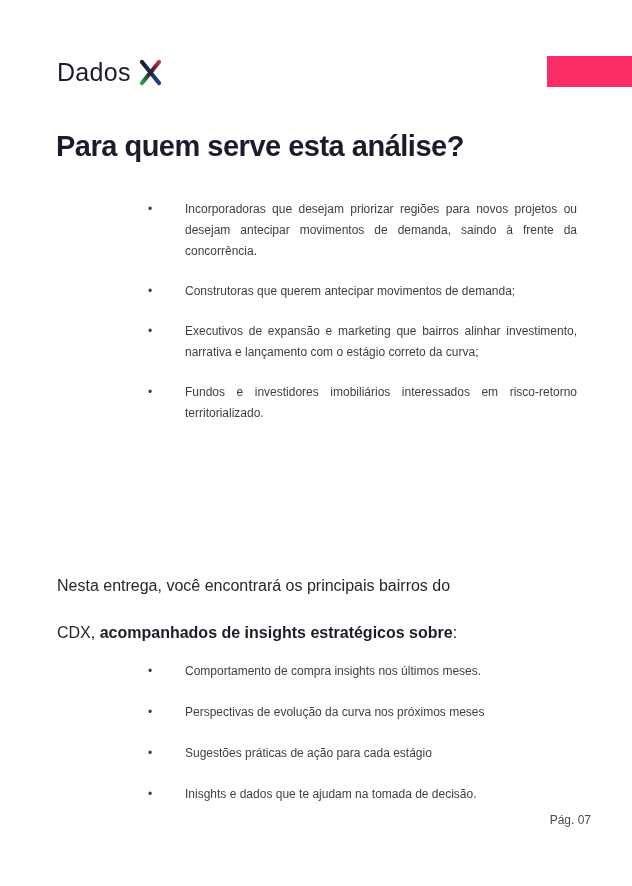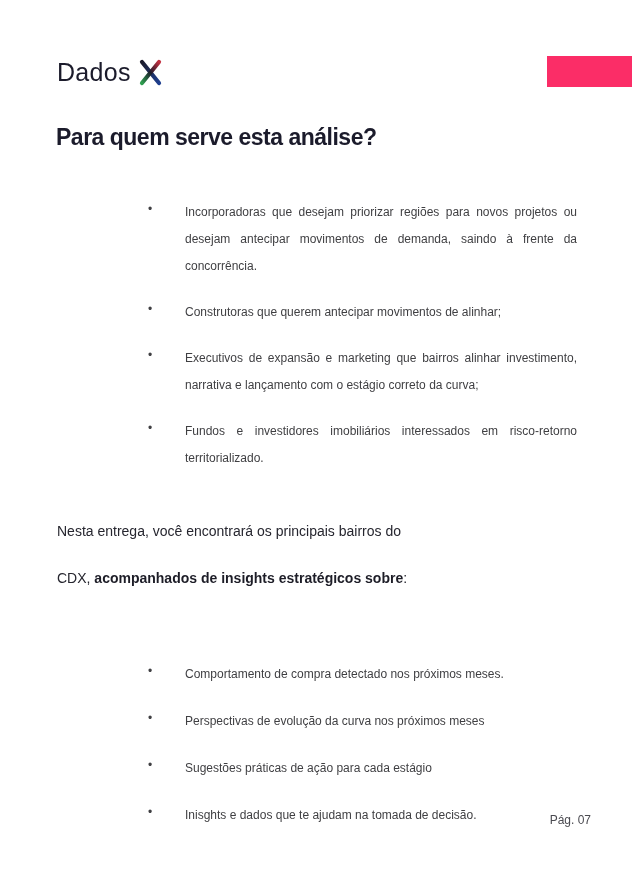--- a/index.html
+++ b/index.html
@@ -43,23 +43,23 @@
     right: 0;
     width: 85px;
     height: 31px;
     background: #fb2d67;
   }
 
   
   .page-title {
     position: absolute;
     left: 56px;
-    top: 121px;
-    margin: 0;
-    font-size: 23px;
+    top: 130px;
+    margin: 0;
+    font-size: 29px;
     line-height: 32px;
     font-weight: bold;
     letter-spacing: -0.5px;
     color: #1b1b2b;
   }
 
   
   .intro-section {
     position: absolute;
     left: 148px;
@@ -85,33 +85,33 @@
   .bullet-mark {
     flex: 0 0 37px;
     font-size: 12px;
     line-height: 21px;
     color: #3f3f42;
   }
   .bullet-text {
     flex: 1;
     margin: 0;
     font-size: 12px;
-    line-height: 27px;
+    line-height: 21px;
     color: #3f3f42;
     text-align: justify;
   }
 
   
   .delivery-paragraph {
     position: absolute;
     left: 57px;
-    top: 520px;
+    top: 574px;
     width: 500px;
     margin: 0;
-    font-size: 14px;
+    font-size: 16px;
     line-height: 23.5px;
     color: #26262f;
   }
   .delivery-paragraph b { color: #1d1d27; }
 
   .delivery-section {
     position: absolute;
     left: 148px;
     top: 661px;
     width: 429px;
@@ -156,42 +156,42 @@
   <h1 class="page-title">Para quem serve esta análise?</h1>
 
   <section class="intro-section">
     <ul class="bullet-list">
       <li>
         <span class="bullet-mark">•</span>
         <p class="bullet-text">Incorporadoras que desejam priorizar regiões para novos projetos ou desejam antecipar movimentos de demanda, saindo à frente da concorrência.</p>
       </li>
       <li>
         <span class="bullet-mark">•</span>
-        <p class="bullet-text">Construtoras que querem antecipar movimentos de alinhar;</p>
+        <p class="bullet-text">Construtoras que querem antecipar movimentos de demanda;</p>
       </li>
       <li>
         <span class="bullet-mark">•</span>
         <p class="bullet-text">Executivos de expansão e marketing que bairros alinhar investimento, narrativa e lançamento com o estágio correto da curva;</p>
       </li>
       <li>
         <span class="bullet-mark">•</span>
         <p class="bullet-text">Fundos e investidores imobiliários interessados em risco-retorno territorializado.</p>
       </li>
     </ul>
   </section>
 
   <p class="delivery-paragraph"><span>Nesta entrega, você encontrará os principais bairros do</span><br>
   <br>
   <span>CDX, </span><b>acompanhados de insights estratégicos sobre</b><span>:</span></p>
 
   <section class="delivery-section">
     <ul class="bullet-list">
       <li>
         <span class="bullet-mark">•</span>
-        <p class="bullet-text">Comportamento de compra detectado nos próximos meses.</p>
+        <p class="bullet-text">Comportamento de compra insights nos últimos meses.</p>
       </li>
       <li>
         <span class="bullet-mark">•</span>
         <p class="bullet-text">Perspectivas de evolução da curva nos próximos meses</p>
       </li>
       <li>
         <span class="bullet-mark">•</span>
         <p class="bullet-text">Sugestões práticas de ação para cada estágio</p>
       </li>
       <li>

